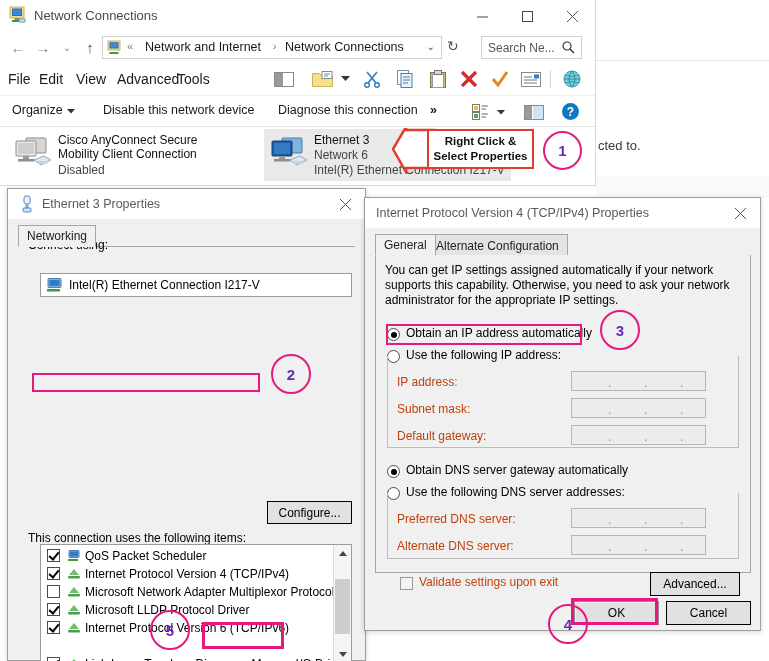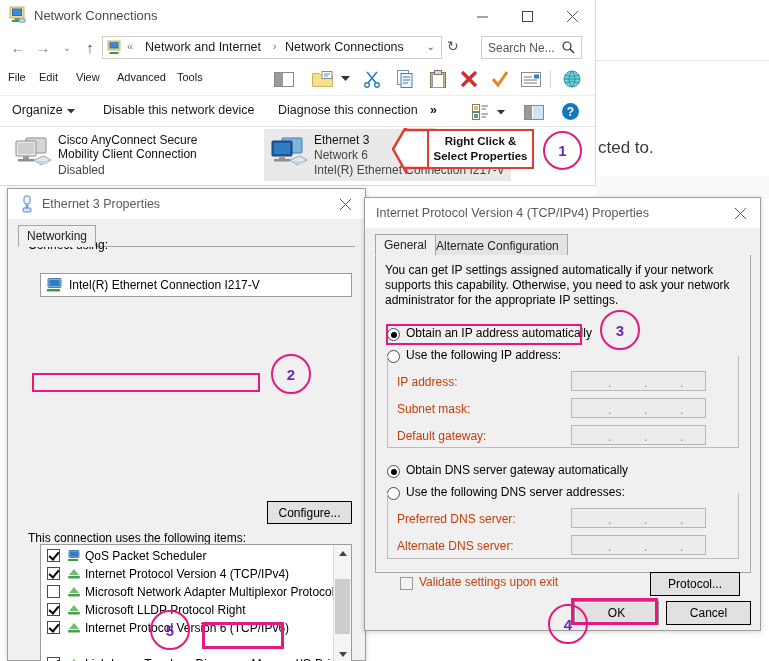--- a/index.html
+++ b/index.html
@@ -8,21 +8,21 @@
     background:#ffffff;
     font-family:"Liberation Sans", sans-serif;
     font-size:12px;color:#000;
     -webkit-font-smoothing:antialiased;
   }
   #root{position:absolute;left:0;top:0;width:769px;height:661px;}
 
   
   .bg-page{position:absolute;left:0;top:0;width:769px;height:661px;background:#ffffff;}
   .bg-rule{position:absolute;left:596px;top:60px;width:173px;height:1px;background:#e6e6e6;}
-  .bg-text{position:absolute;left:598px;top:138px;font-size:17px;color:#3a3a3a;}
+  .bg-text{position:absolute;left:598px;top:138px;font-size:13px;color:#3a3a3a;}
   .bg-shade{position:absolute;left:596px;top:176px;width:173px;height:22px;background:#fafafa;}
 
   
   .explorer{
     position:absolute;left:0;top:0;width:596px;height:186px;
     background:#ffffff;border:1px solid #d9d9d9;border-top:none;border-left:none;
     box-sizing:border-box;
   }
   .title-bar{position:relative;height:32px;background:#ffffff;}
   .title-icon{position:absolute;left:9px;top:6px;width:19px;height:19px;}
@@ -50,21 +50,21 @@
   .refresh{position:absolute;left:447px;top:6px;font-size:14px;color:#555;}
   .search{
     position:absolute;left:481px;top:4px;width:101px;height:23px;
     border:1px solid #cfcfcf;background:#fff;box-sizing:border-box;
   }
   .search-ph{position:absolute;left:6px;top:4px;font-size:12px;color:#555;}
   .search-ico{position:absolute;right:6px;top:4px;}
 
   
   .menu-bar{position:relative;height:32px;border-bottom:1px solid #eee;}
-  .menu-item{position:absolute;top:8px;font-size:11px;color:#1a1a1a;}
+  .menu-item{position:absolute;top:8px;font-size:14px;color:#1a1a1a;}
   .mi0{left:8px;}.mi1{left:39px;}.mi2{left:76px;}.mi3{left:117px;}.mi4{left:177px;}
   .tb-ico{position:absolute;top:5px;width:24px;height:22px;display:flex;align-items:center;justify-content:center;}
   .tb-sep{position:absolute;top:7px;width:1px;height:18px;background:#d6d6d6;}
 
   
   .cmd-bar{position:relative;height:30px;border-bottom:1px solid #e3e3e3;}
   .cmd-item{position:absolute;top:7px;font-size:12.5px;color:#1a1a1a;}
   .cmd-caret{position:absolute;top:10px;font-size:9px;color:#333;}
 
   
@@ -474,21 +474,21 @@
       </div>
 
       <div class="li" style="top:56px;">
         <span class="cb on"></span>
         <span class="ico">
           <svg width="14" height="12" viewBox="0 0 14 12">
             <path d="M7 1 L12 7 L2 7 Z" fill="#6fbf6f"></path>
             <rect x="1" y="8" width="12" height="2.5" rx="1" fill="#4f9e4f"></rect>
           </svg>
         </span>
-        <span class="tx">Microsoft LLDP Protocol Right</span>
+        <span class="tx">Microsoft LLDP Protocol Driver</span>
       </div>
 
       <div class="li" style="top:74px;">
         <span class="cb on"></span>
         <span class="ico">
           <svg width="14" height="12" viewBox="0 0 14 12">
             <path d="M7 1 L12 7 L2 7 Z" fill="#6fbf6f"></path>
             <rect x="1" y="8" width="12" height="2.5" rx="1" fill="#4f9e4f"></rect>
           </svg>
         </span>
@@ -606,21 +606,21 @@
 
     <div class="lbl dim" style="left:32px;top:341px;">Alternate DNS server:</div>
     <div class="ipbox" style="left:206px;top:337px;width:135px;">
       <span class="dot" style="left:36px;">.</span>
       <span class="dot" style="left:72px;">.</span>
       <span class="dot" style="left:108px;">.</span>
     </div>
 
     <div class="chk" style="left:35px;top:379px;"></div>
     <div class="lbl dim" style="left:54px;top:377px;">Validate settings upon exit</div>
-    <div class="btn" style="left:285px;top:374px;width:90px;height:24px;">Protocol...</div>
+    <div class="btn" style="left:285px;top:374px;width:90px;height:24px;">Advanced...</div>
 
     <div class="btn default" style="left:209px;top:403px;width:85px;height:24px;">OK</div>
     <div class="btn" style="left:301px;top:403px;width:85px;height:24px;">Cancel</div>
   </div>
 
   <div class="hl" style="left:386px;top:324px;width:196px;height:21px;"></div>
   <div class="circ" style="left:600px;top:310px;width:36px;height:36px;">
     <span>3</span>
   </div>
 

